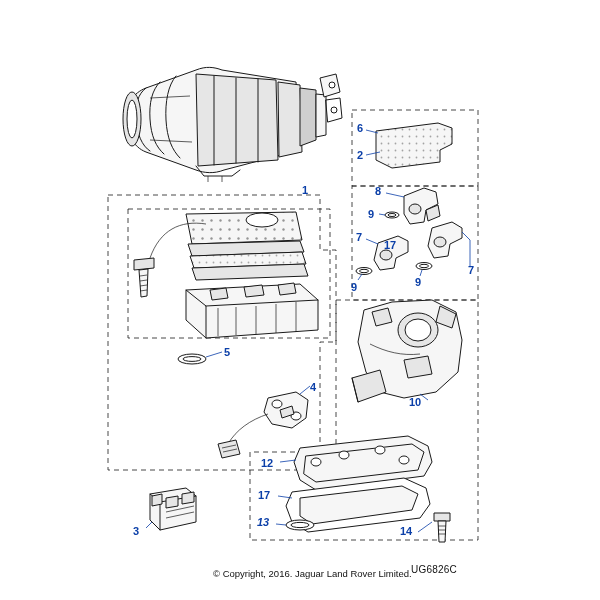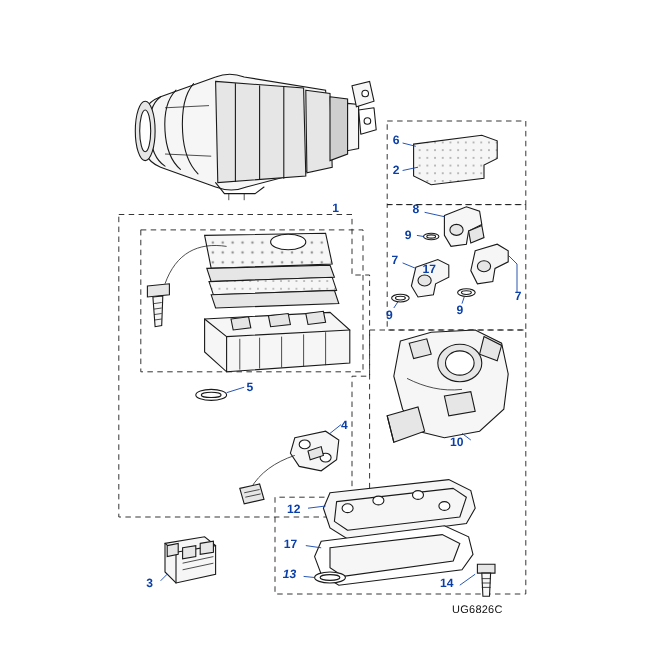--- a/index.html
+++ b/index.html
@@ -33,20 +33,21 @@
     font-family: "Liberation Sans", sans-serif;
     line-height: 1;
     white-space: nowrap;
   }
   .partcode {
     position: absolute;
     color: #111111;
     font-size: 10px;
     font-family: "Liberation Sans", sans-serif;
     letter-spacing: 0.2px;
+    margin-top: 15px;
   }
   .copyright {
     position: absolute;
     color: #111111;
     font-size: 9.5px;
     font-family: "Liberation Sans", sans-serif;
     white-space: nowrap;
   }
 </style>
 </head>
@@ -269,14 +270,15 @@
   <div class="callout" style="left:351px; top:282px;">9</div>
   <div class="callout" style="left:415px; top:277px;">9</div>
   <div class="callout" style="left:409px; top:397px;text-align:right;">10</div>
   <div class="callout" style="left:258px; top:490px;">17</div>
   <div class="callout" style="left:261px; top:458px;text-align:center;">12</div>
   <div class="callout" style="left:257px; top:517px;font-style:italic;">13</div>
   <div class="callout" style="left:400px; top:526px;text-align:right;">14</div>
   <div class="callout" style="left:384px; top:240px;">17</div>
 
   <div class="partcode" style="left:411px; top:549px;">UG6826C</div>
+  <div class="copyright" style="left:213px; top:568px;">© Copyright, 2016. Jaguar Land Rover Limited.</div>
 
 </div>
 
 </body></html>

